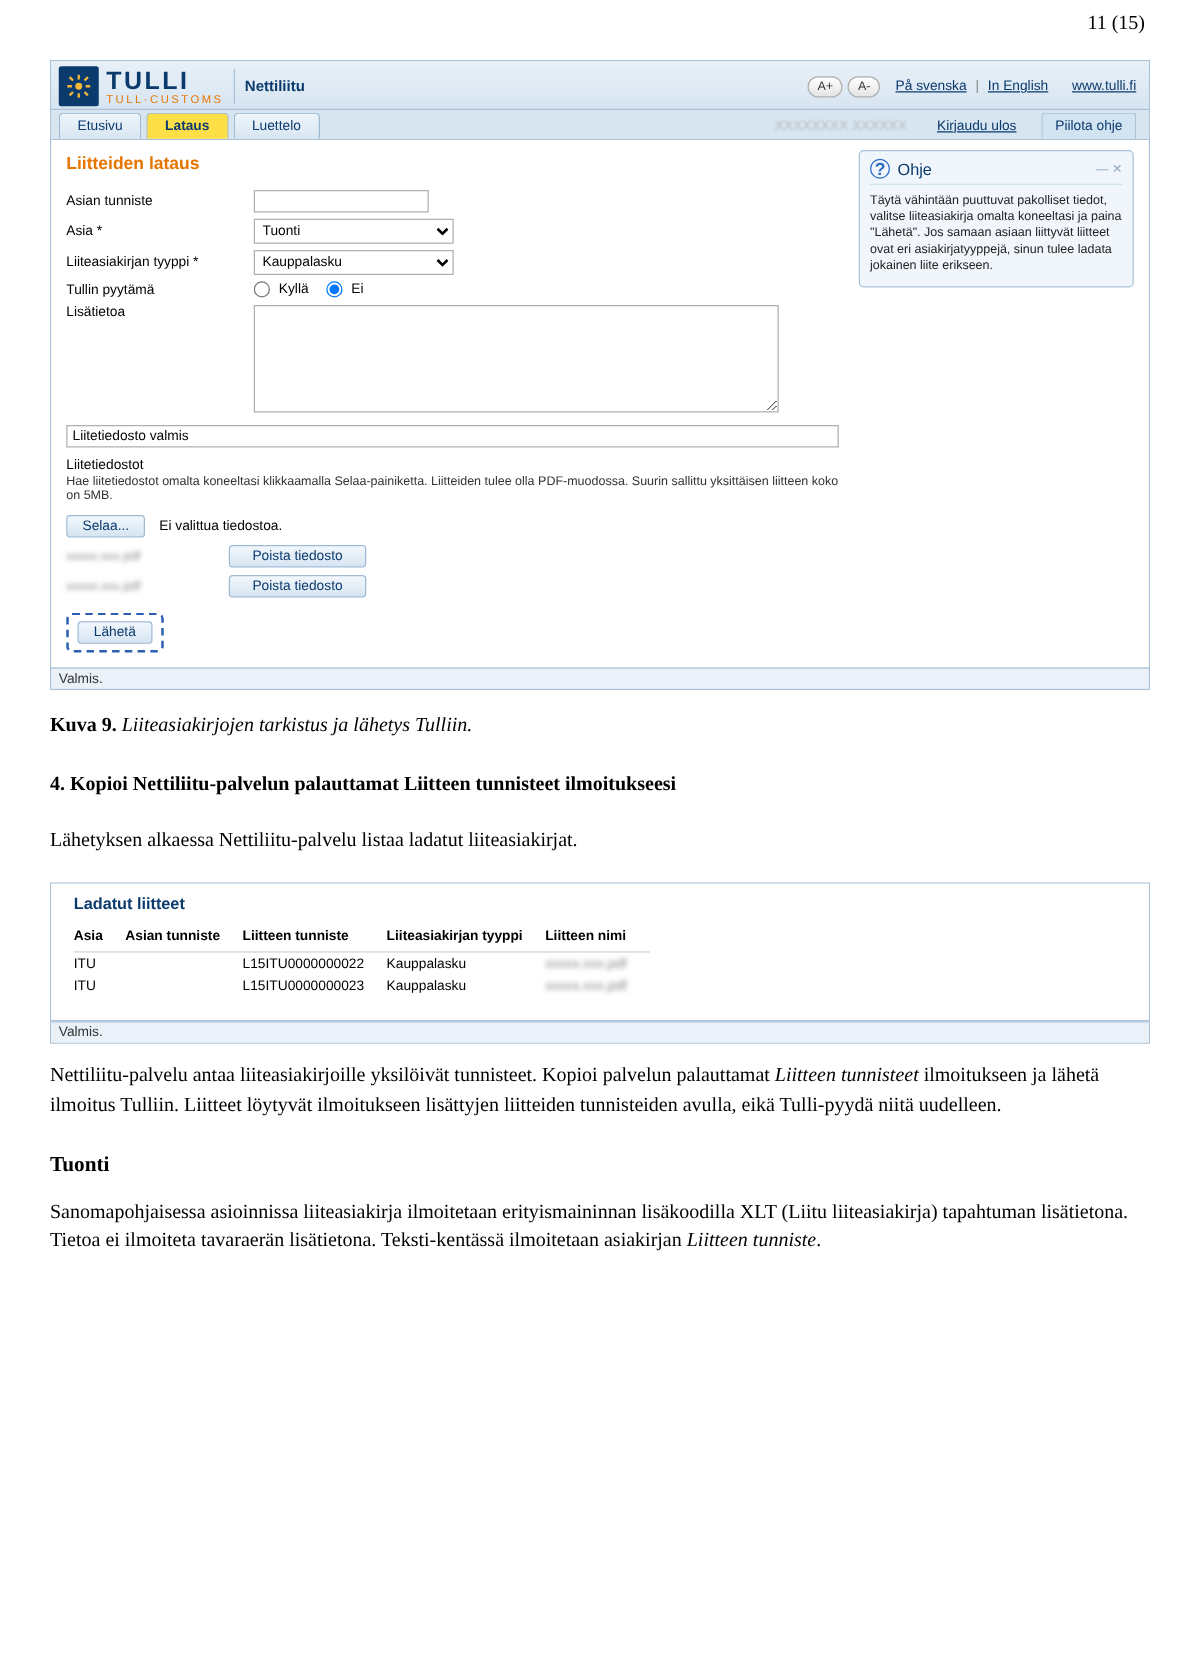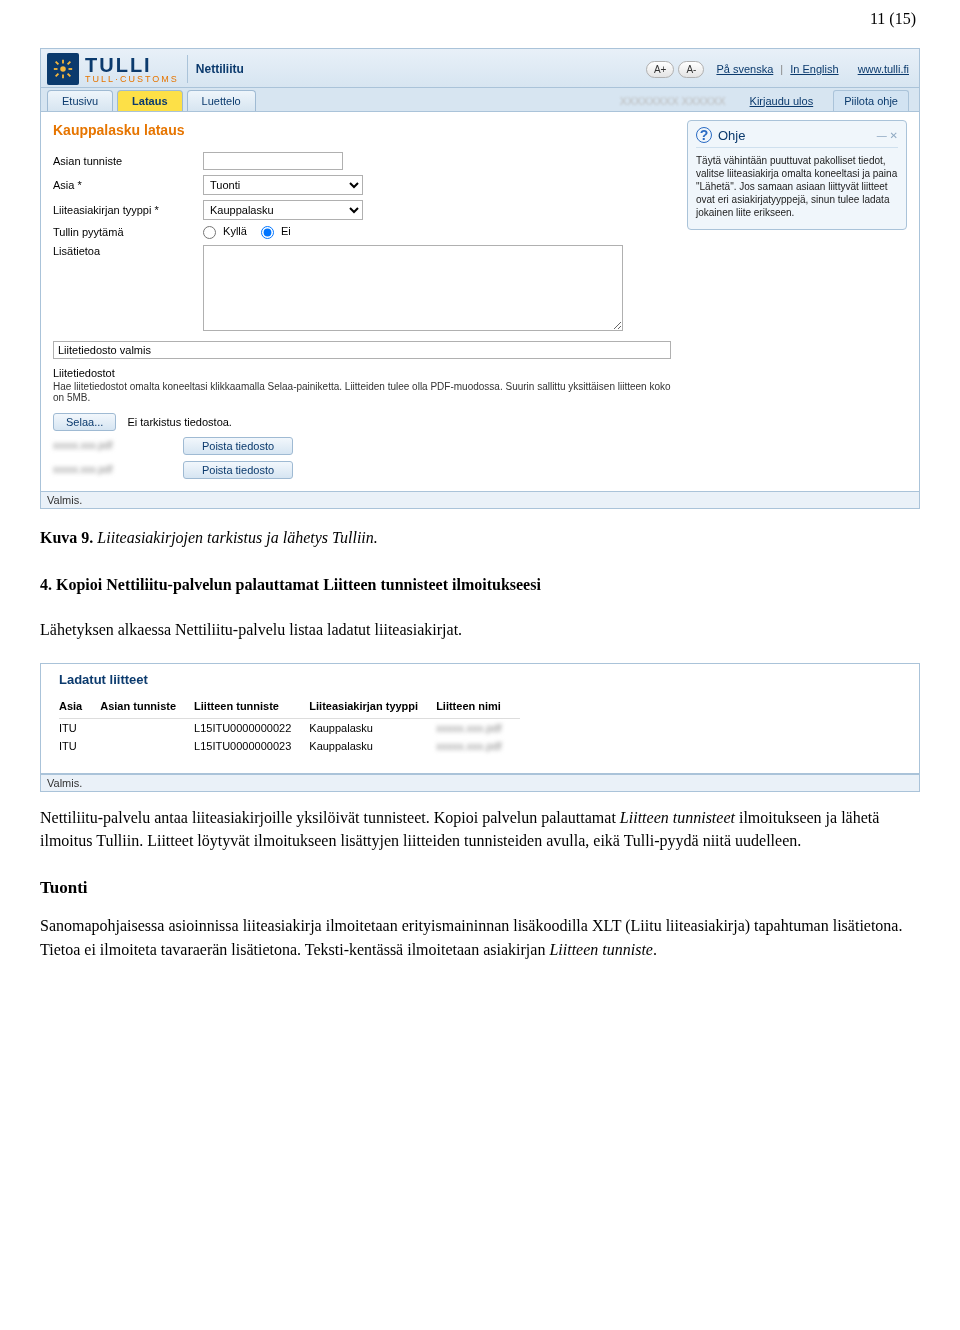--- a/index.html
+++ b/index.html
@@ -192,21 +192,21 @@
       <div class="sub-spacer"></div>
       <div class="sub-links">
         <span class="faded">XXXXXXXX XXXXXX</span>
         <a href="#">Kirjaudu ulos</a>
       </div>
       <div class="sub-right">Piilota ohje</div>
     </div>
 
     <div class="app-body">
       <div class="main-form">
-        <div class="section-title">Kauppalasku lataus</div>
+        <div class="section-title">Liitteiden lataus</div>
 
         <div class="form-row">
           <div class="lbl">Asian tunniste</div>
           <input type="text" style="width: 140px;">
         </div>
         <div class="form-row">
           <div class="lbl">Asia *</div>
           <select style="width:160px;">
             <option>Tuonti</option>
           </select>
@@ -229,32 +229,37 @@
           <textarea class="lisa" style=""></textarea>
         </div>
 
         <div class="status-bar">Liitetiedosto valmis</div>
 
         <div class="lt-head">Liitetiedostot</div>
         <div class="lt-desc">Hae liitetiedostot omalta koneeltasi klikkaamalla Selaa-painiketta. Liitteiden tulee olla PDF-muodossa. Suurin sallittu yksittäisen liitteen koko on 5MB.</div>
 
         <div style="margin-top:10px;">
           <span class="btn">Selaa...</span>
-          <span style="margin-left:8px;">Ei tarkistus tiedostoa.</span>
+          <span style="margin-left:8px;">Ei valittua tiedostoa.</span>
         </div>
 
         <div class="file-row">
           <div class="file-blur">xxxxx.xxx.pdf</div>
           <span class="btn" style="width:110px;text-align:center;">Poista tiedosto</span>
         </div>
         <div class="file-row">
           <div class="file-blur">xxxxx.xxx.pdf</div>
           <span class="btn" style="width:110px;text-align:center;">Poista tiedosto</span>
         </div>
 
+        <div class="send-wrap">
+          <span class="send-dash">
+            <span class="btn">Lähetä</span>
+          </span>
+        </div>
       </div>
 
       <div class="ohje-panel">
         <div class="ohje-head">
           <span class="qm">?</span>
           <span class="ttl">Ohje</span>
           <span class="winctl">— ✕</span>
         </div>
         <div class="ohje-body">Täytä vähintään puuttuvat pakolliset tiedot, valitse liiteasiakirja omalta koneeltasi ja paina "Lähetä". Jos samaan asiaan liittyvät liitteet ovat eri asiakirjatyyppejä, sinun tulee ladata jokainen liite erikseen.</div>
       </div>

